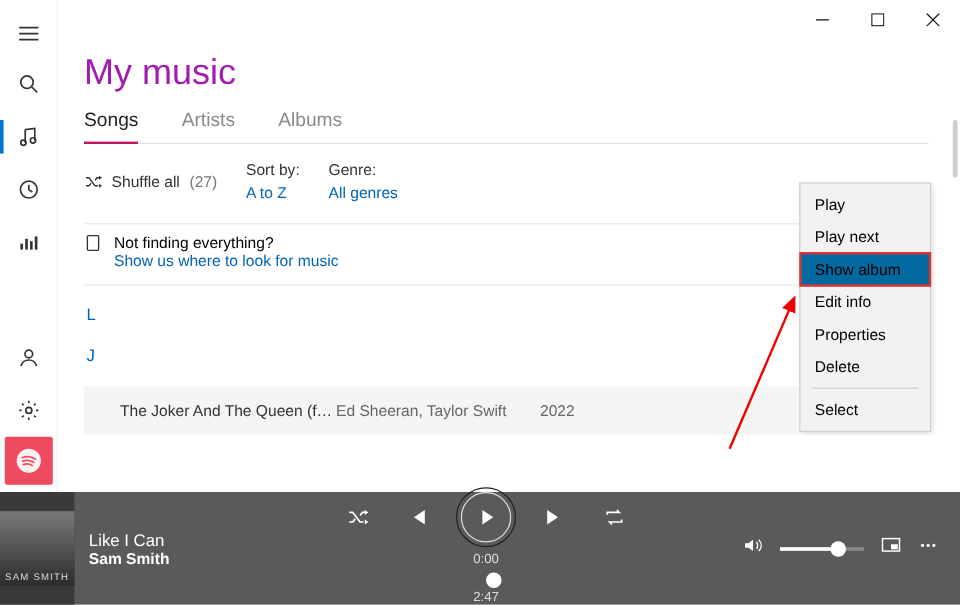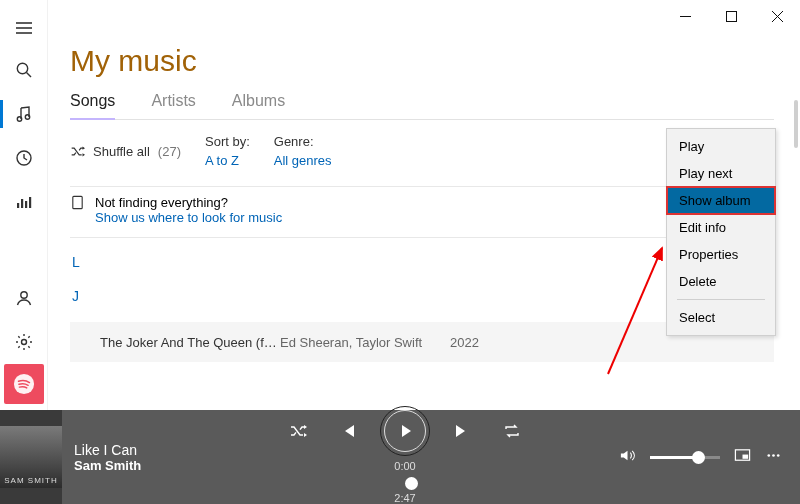--- a/index.html
+++ b/index.html
@@ -14,45 +14,45 @@
   .sidebar { position: absolute; left: 0; top: 0; bottom: 94px; width: 48px; background: #fff; border-right: 1px solid #f1f1f1; display: flex; flex-direction: column; align-items: center; padding-top: 48px; }
   .sb-item { width: 48px; height: 44px; display: flex; align-items: center; justify-content: center; color: #333; position: relative; }
   .sb-item.active::before { content: ""; position: absolute; left: 0; top: 8px; bottom: 8px; width: 3px; background: #0078d4; }
   .sb-item svg { width: 18px; height: 18px; }
   .sb-spacer { flex: 1; }
   .sb-spotify { width: 40px; height: 40px; background: #ee4b5f; border-radius: 2px; display: flex; align-items: center; justify-content: center; margin-bottom: 6px; }
   .sb-spotify svg { width: 22px; height: 22px; }
 
   
   .main { position: absolute; left: 48px; right: 10px; top: 32px; bottom: 94px; padding: 12px 16px 0 22px; overflow: hidden; }
-  .title { font-size: 30px; font-weight: 300; color: #a16207; margin-bottom: 14px; }
+  .title { font-size: 30px; font-weight: 300; color: #a21caf; margin-bottom: 14px; }
   .tabs { display: flex; gap: 36px; border-bottom: 1px solid #e2e2e2; }
   .tab { font-size: 16px; color: #8a8a8a; padding-bottom: 8px; cursor: pointer; }
-  .tab.active { color: #222; border-bottom: 2px solid #c4b5fd; margin-bottom: -1px; }
+  .tab.active { color: #222; border-bottom: 2px solid #be185d; margin-bottom: -1px; }
   .filters { display: flex; align-items: center; gap: 24px; padding: 14px 0 16px; font-size: 13px; color: #333; }
   .filters .link { color: #0064b6; }
   .shuffle-line { display: flex; align-items: center; gap: 8px; }
   .count { color: #777; }
   .kv { display: inline-flex; gap: 4px; flex-direction: column; }
   .hint { border-top: 1px solid #e8e8e8; border-bottom: 1px solid #e8e8e8; margin-top: 2px; padding: 8px 0 12px; }
   .hint-row { display: flex; align-items: center; gap: 10px; font-size: 13px; }
   .hint-row svg { width: 15px; height: 15px; flex-shrink: 0; }
   .hint-link { color: #0064b6; margin-left: 25px; font-size: 13px; }
   .letter { color: #0064b6; font-size: 14px; margin: 16px 0 18px 2px; }
   .songrow { display: flex; align-items: center; font-size: 13px; color: #333; background: #f5f5f5; height: 40px; }
   .songrow .c1 { width: 210px; padding-left: 30px; white-space: nowrap; overflow: hidden; text-overflow: ellipsis; }
   .songrow .c2 { width: 170px; color: #666; white-space: nowrap; overflow: hidden; text-overflow: ellipsis; }
   .songrow .c3 { width: 60px; color: #666; }
   .songrow .c4 { width: 130px; color: #666; white-space: nowrap; overflow: hidden; text-overflow: ellipsis; }
 
   
   .scroll-thumb { position: absolute; right: 2px; top: 100px; width: 4px; height: 48px; background: #cfcfcf; border-radius: 2px; }
 
   
-  .ctx { position: absolute; left: 666px; top: 128px; width: 110px; background: #f2f2f2; border: 1px solid #cfcfcf; box-shadow: 2px 2px 4px rgba(0,0,0,.12); padding: 4px 0; font-size: 13px; }
+  .ctx { position: absolute; left: 666px; top: 152px; width: 110px; background: #f2f2f2; border: 1px solid #cfcfcf; box-shadow: 2px 2px 4px rgba(0,0,0,.12); padding: 4px 0; font-size: 13px; }
   .ctx-item { padding: 6px 12px; display: flex; align-items: center; justify-content: space-between; cursor: pointer; }
   .ctx-sep { height: 1px; background: #cfcfcf; margin: 4px 10px; }
   .ctx-item.highlight { outline: 2px solid #d33; outline-offset: -1px; background: #0369a1; }
   .ctx-sub svg { width: 9px; height: 9px; }
 
   
   .arrow-svg { position: absolute; left: 558px; top: 234px; pointer-events: none; }
 
   
   .player { position: absolute; left: 0; right: 0; bottom: 0; height: 94px; background: #5a5a5a; color: #fff; display: flex; }

